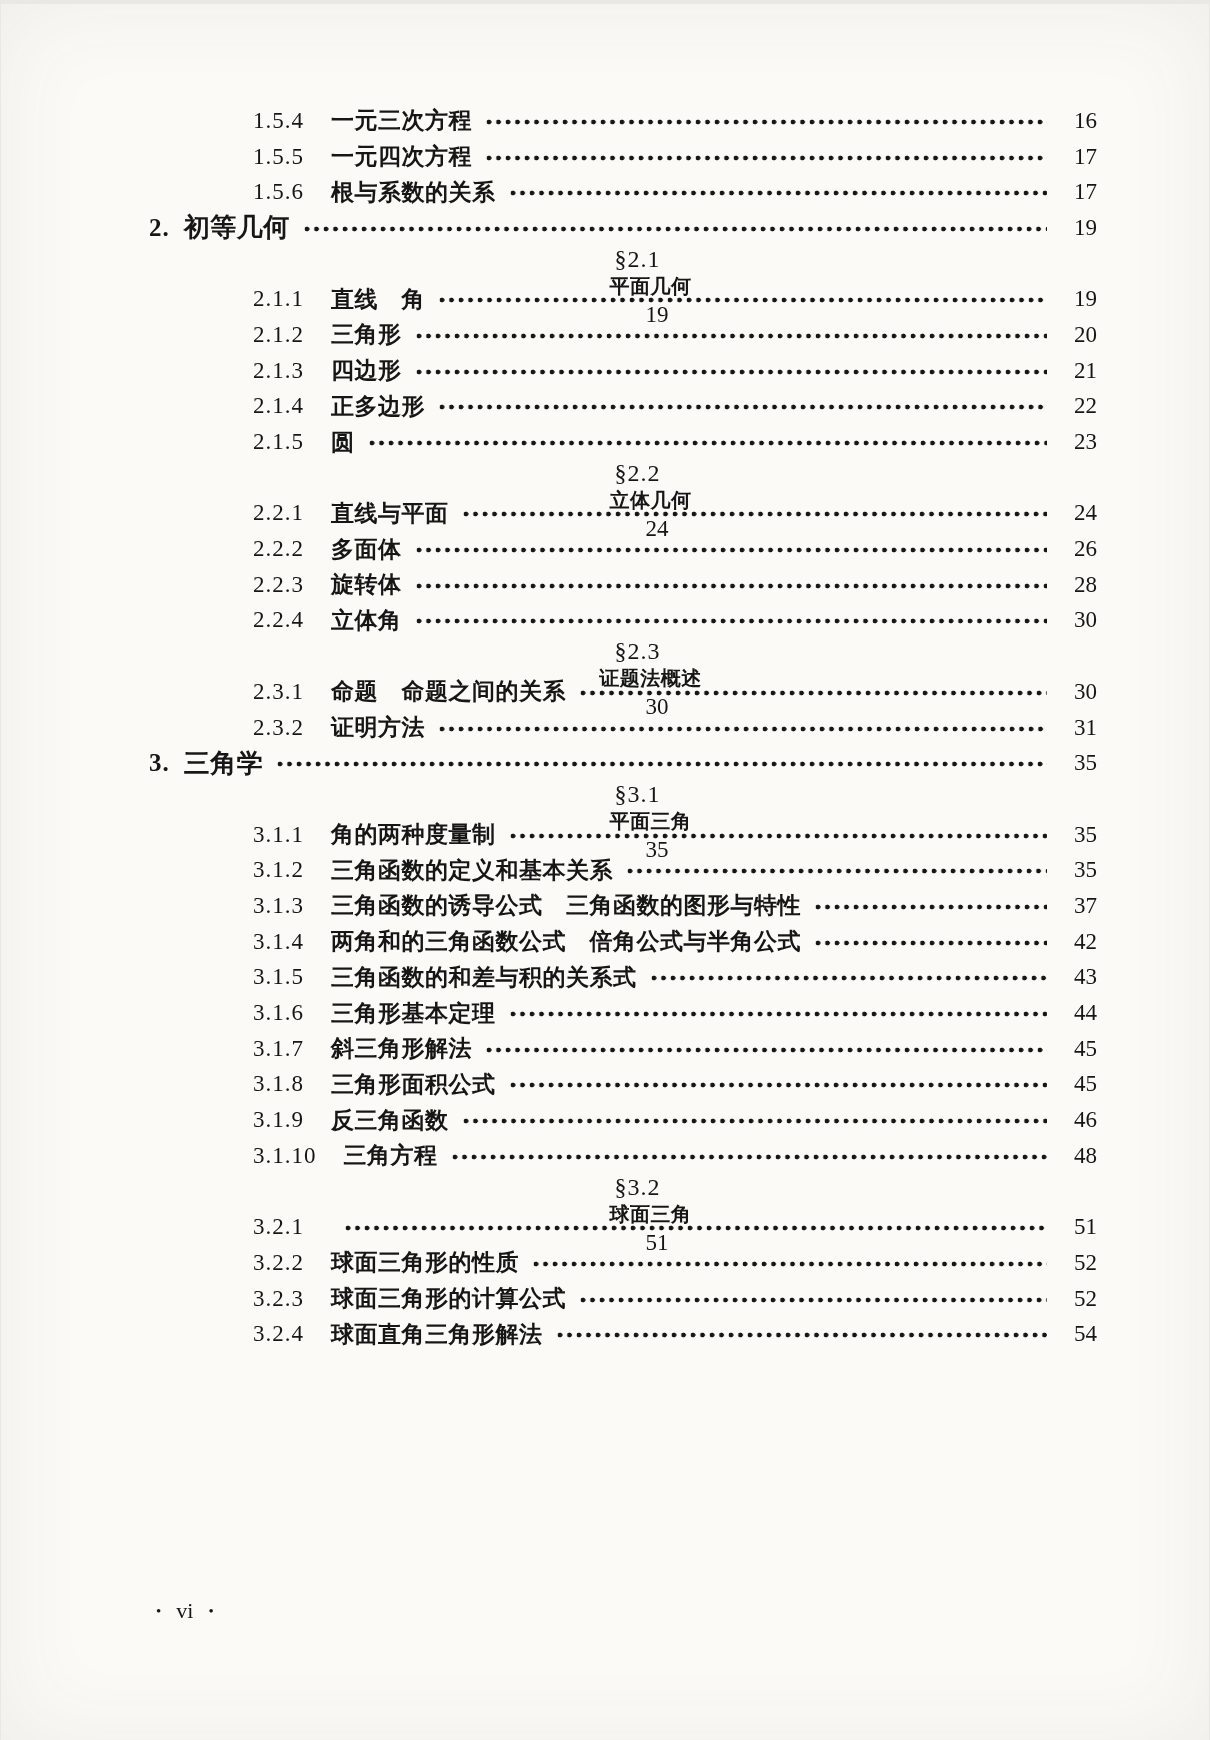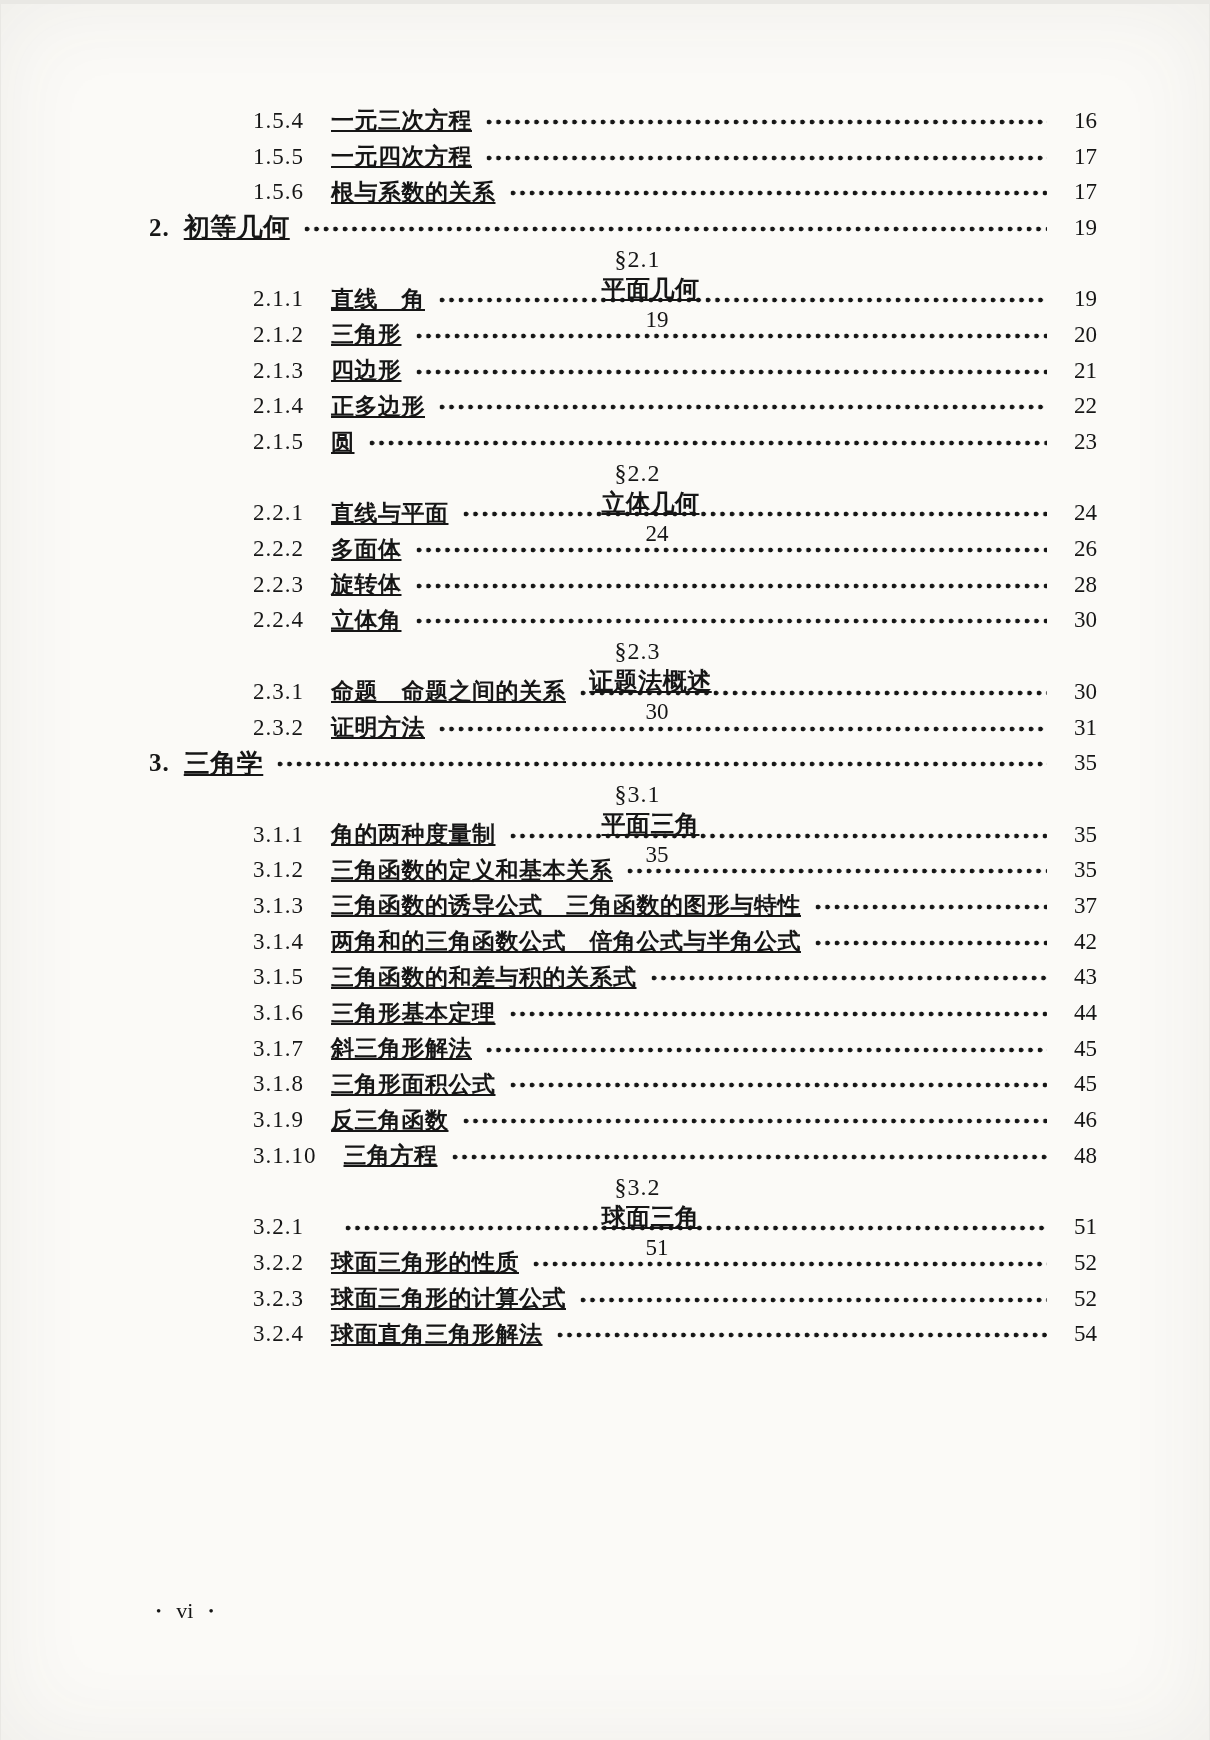--- a/index.html
+++ b/index.html
@@ -36,21 +36,20 @@
     font-size: 23px;
     letter-spacing: 1px;
     flex: 0 0 auto;
   }
 
   .toc-title {
     font-size: 23px;
     font-weight: 600;
     flex: 0 0 auto;
     letter-spacing: 0.5px;
-    text-decoration: underline;
   }
 
   .toc-leader {
     flex: 1 1 auto;
     min-width: 18px;
     height: 6px;
     margin: 2px 14px 0 13px;
     background-image: radial-gradient(circle at 4px 3px, #151515 2.1px, rgba(0,0,0,0) 2.7px);
     background-size: 9.5px 6px;
     background-repeat: repeat-x;
@@ -76,21 +75,21 @@
   }
 
   
   .level-section { padding-left: 55px; flex-direction: column; }
   .level-section .toc-num {
     font-size: 24px;
     margin-right: 26px;
   }
   .level-section .toc-title {
     font-weight: 700;
-    font-size: 24px;
+    font-size: 20px;
   }
 
   
   .level-sub { padding-left: 104px; }
   .level-sub .toc-num { margin-right: 27px; }
 
   .page-footer {
     position: absolute;
     left: 155px;
     top: 1594px;

